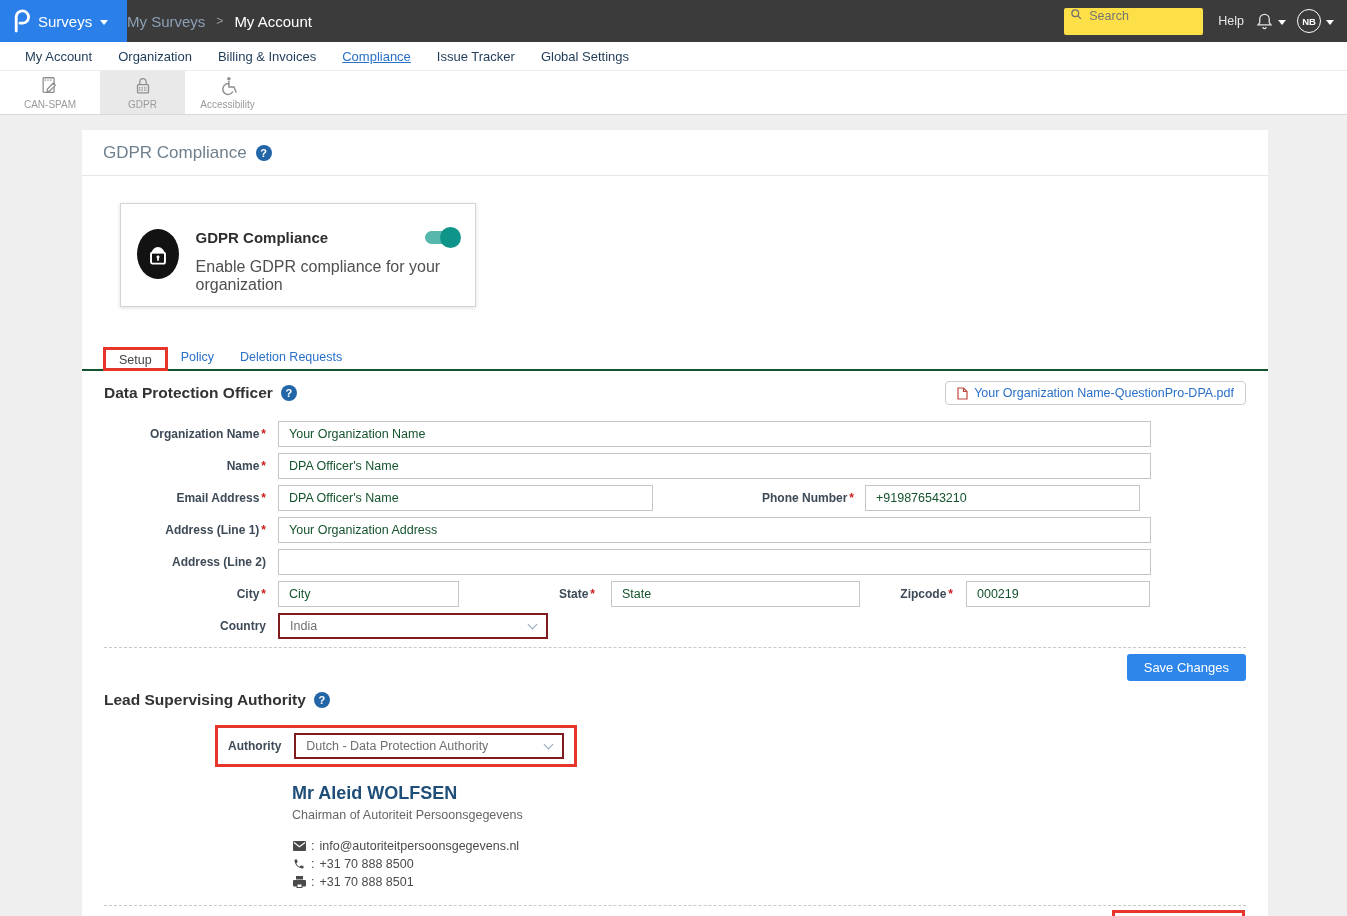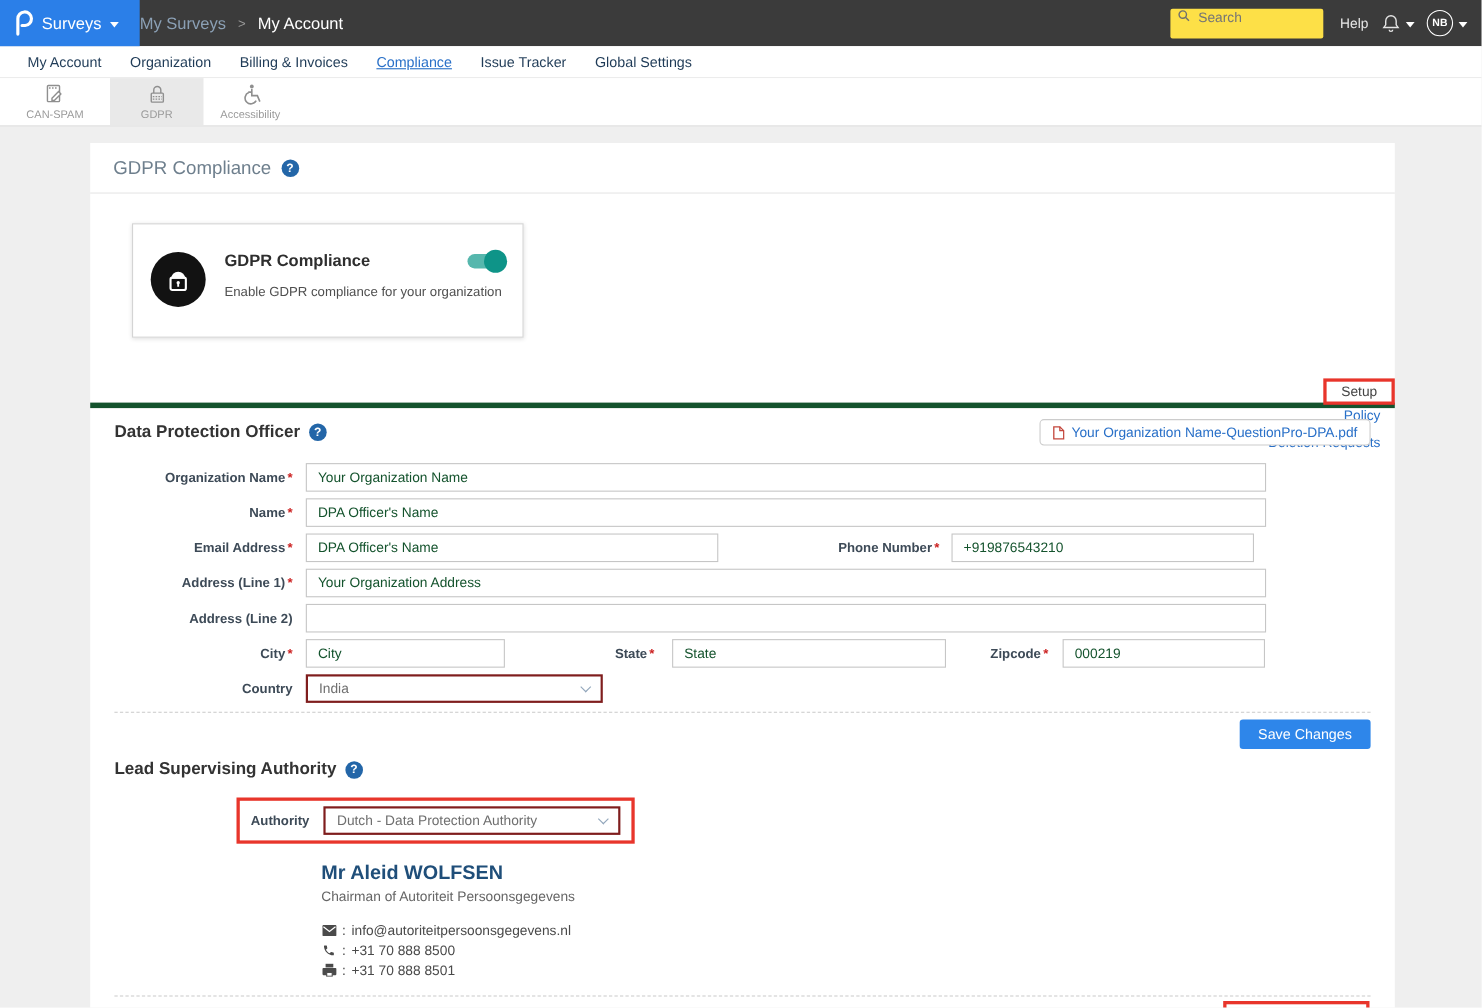--- a/index.html
+++ b/index.html
@@ -41,25 +41,25 @@
   .card { width:1186px; background:#fff; min-height:771px; }
   .titlebar { height:46px; border-bottom:1px solid #e6e6e6; display:flex; align-items:center; padding-left:21px; gap:9px; }
   .titlebar h1 { font-size:17px; color:#6e7f8d; font-weight:normal; margin:0; }
   .qicon { width:16px; height:16px; min-width:16px; border-radius:50%; background:#2366a8; color:#fff; font-size:11px; font-weight:bold; display:inline-flex; align-items:center; justify-content:center; cursor:pointer; }
   .qicon::after { content:"?"; }
   
   .gdpr-card { margin:27px 0 0 38px; width:356px; height:104px; border:1px solid #d4d4d4; box-shadow:0 1px 4px rgba(0,0,0,.13); display:flex; align-items:flex-start; padding:25px 0 0 16px; position:relative; background:#fff; }
   .lock-badge { width:50px; height:50px; background:#121212; border-radius:50%; display:flex; align-items:center; justify-content:center; }
   .gdpr-card-text { margin-left:17px; }
   .gdpr-card-title { font-size:15px; font-weight:bold; color:#2e2e2e; }
-  .gdpr-card-sub { font-size:12px; color:#4f4f4f; margin-top:12px; }
+  .gdpr-card-sub { font-size:16px; color:#4f4f4f; margin-top:12px; }
   .toggle { position:absolute; right:17px; top:27px; width:33px; height:13px; background:#56b7ad; border-radius:8px; cursor:pointer; }
   .toggle .knob { position:absolute; right:-3px; top:-4px; width:21px; height:21px; background:#0e9488; border-radius:50%; }
   
-  .tabs-row { margin-top:37px; padding-left:21px; border-bottom:5px solid #14532d; display:flex; align-items:flex-end; height:27px;flex-direction:column; }
+  .tabs-row { margin-top:37px; padding-left:21px; border-bottom:2px solid #14532d; display:flex; align-items:flex-end; height:27px; }
   .tab { font-size:12.5px; color:#2970c8; padding:5px 13px; cursor:pointer; }
   .tab.active { color:#444; }
   .anno-tab { display:inline-block; border:3px solid #e8352b; margin-bottom:-2px; }
   
   .section { padding:0 22px; }
   .section-head { display:flex; align-items:center; margin-top:8px; height:28px; gap:8px; }
   .section-title { font-size:15.5px; font-weight:bold; color:#333; margin:0; }
   .pdf-btn { margin-left:auto; display:flex; align-items:center; gap:6px; border:1px solid #ccc; border-radius:4px; padding:4px 11px; color:#2970c8; font-size:12.5px; background:#fff; cursor:pointer; font-family:inherit; }
   .form { margin-top:14px; }
   .frow { display:flex; align-items:center; margin-bottom:6px; height:26px; }

